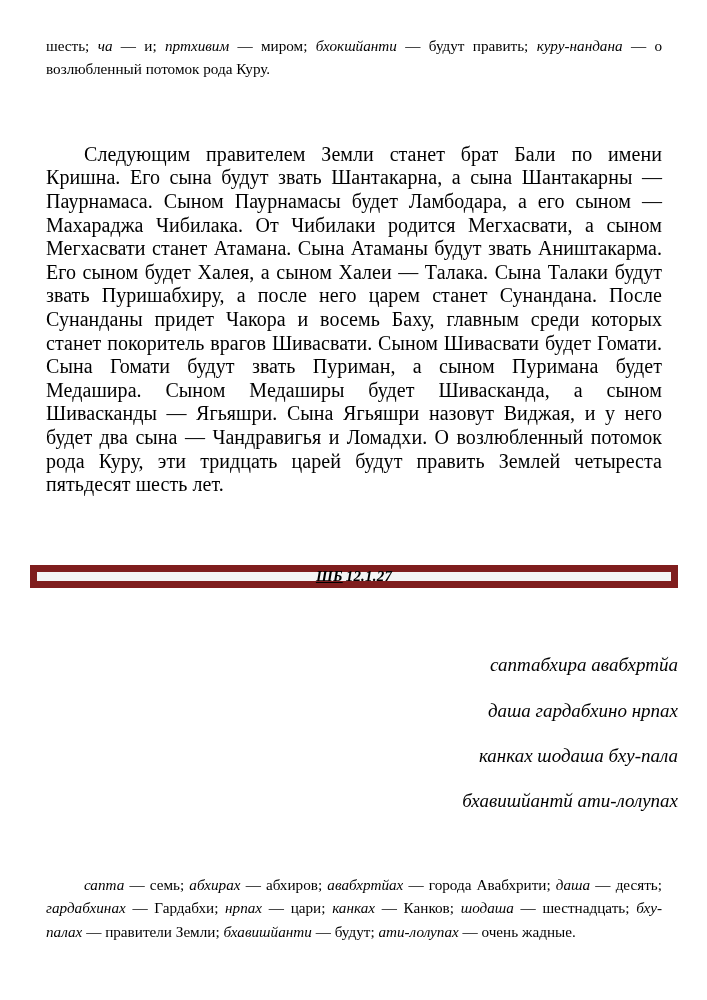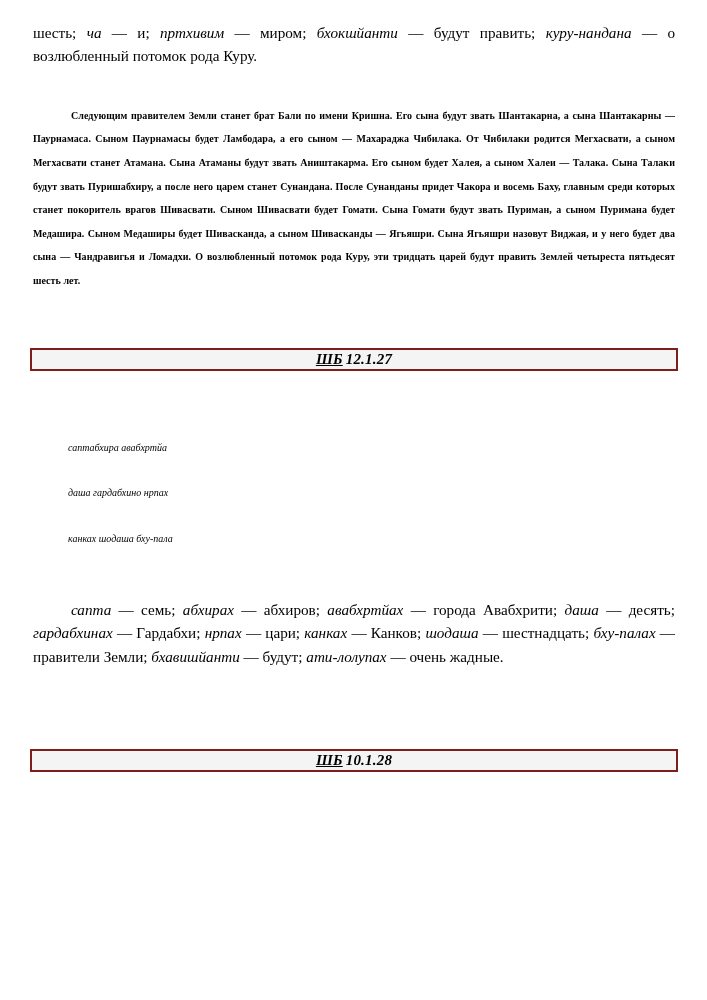--- a/index.html
+++ b/index.html
@@ -19,49 +19,49 @@
     width: 707px;
     height: 1000px;
     box-sizing: border-box;
     padding: 18px 29px 0 30px;
   }
 
   
   .para {
     text-align: justify;
     text-justify: inter-word;
-    margin: 3px;
+    margin: 16px;
     font-size: 15.2px;
     line-height: 23.4px;
     hyphens: manual;
   }
   .para.synonyms {
     font-size: 15.2px;
     line-height: 23.4px;
   }
   .para.indent {
     text-indent: 38px;
   }
   .para.bold {
-    font-weight: bold;
-    font-size: 10px;
+    font-weight: normal;
+    font-size: 20px;
     line-height: 23.6px;
     letter-spacing: 0.05px;
   }
   i, .it {
     font-style: italic;
   }
 
   
   .ref-bar {
     box-sizing: border-box;
     width: 648px;
     height: 23px;
     margin: 0;
-    border: 2px solid #7f1d1d;
+    border: 7px solid #7f1d1d;
     background: #f4f4f4;
     display: flex;
     align-items: center;
     justify-content: center;
     box-shadow: 0 0 0 0 transparent;
   }
   .ref-bar .ref-text {
     font-style: italic;
     font-weight: bold;
     font-size: 15px;
@@ -75,23 +75,24 @@
   .ref-bar .ref-num {
     font-variant-numeric: oldstyle-nums;
     margin-left: 3px;
   }
 
   
   .verse {
     margin: 0;
     padding-left: 38px;
     font-style: italic;
-    font-size: 10px;
+    font-size: 19px;
     line-height: 22.6px;
     white-space: pre-line;
+    text-align: right;
   }
   .verse-line {
     font-style: italic;
     display: block;
   }
 
   
   .sp-52 { height: 52px; }
   .sp-44 { height: 44px; }
   .sp-30 { height: 30px; }
@@ -118,20 +119,21 @@
       <span class="ref-label">ШБ</span><span class="ref-num">12.1.27</span>
     </span>
   </div>
 
   <div class="sp-44"></div>
 
   <div class="verse">
     <span class="verse-line">саптабхира авабхртйа</span>
     <span class="verse-line">даша гардабхино нрпах</span>
     <span class="verse-line">канках шодаша бху-пала</span>
+    <span class="verse-line">бхавишйантй ати-лолупах</span>
   </div>
 
   <div class="sp-22"></div>
 
   <p class="para synonyms indent">
     <span><span class="it">сапта</span><span> — семь; </span><span class="it">абхирах</span><span> — абхиров; </span><span class="it">авабхртйах</span><span> — города Авабхрити; </span><span class="it">даша</span><span> — десять; </span><span class="it">гардабхинах</span><span> — Гардабхи; </span><span class="it">нрпах</span><span> — цари; </span><span class="it">канках</span><span> — Канков; </span><span class="it">шодаша</span><span> — шестнадцать; </span><span class="it">бху-палах</span><span> — правители Земли; </span><span class="it">бхавишйанти</span><span> — будут; </span><span class="it">ати-лолупах</span><span> — очень жадные.</span></span>
   </p>
 
   <div class="sp-26"></div>
 

